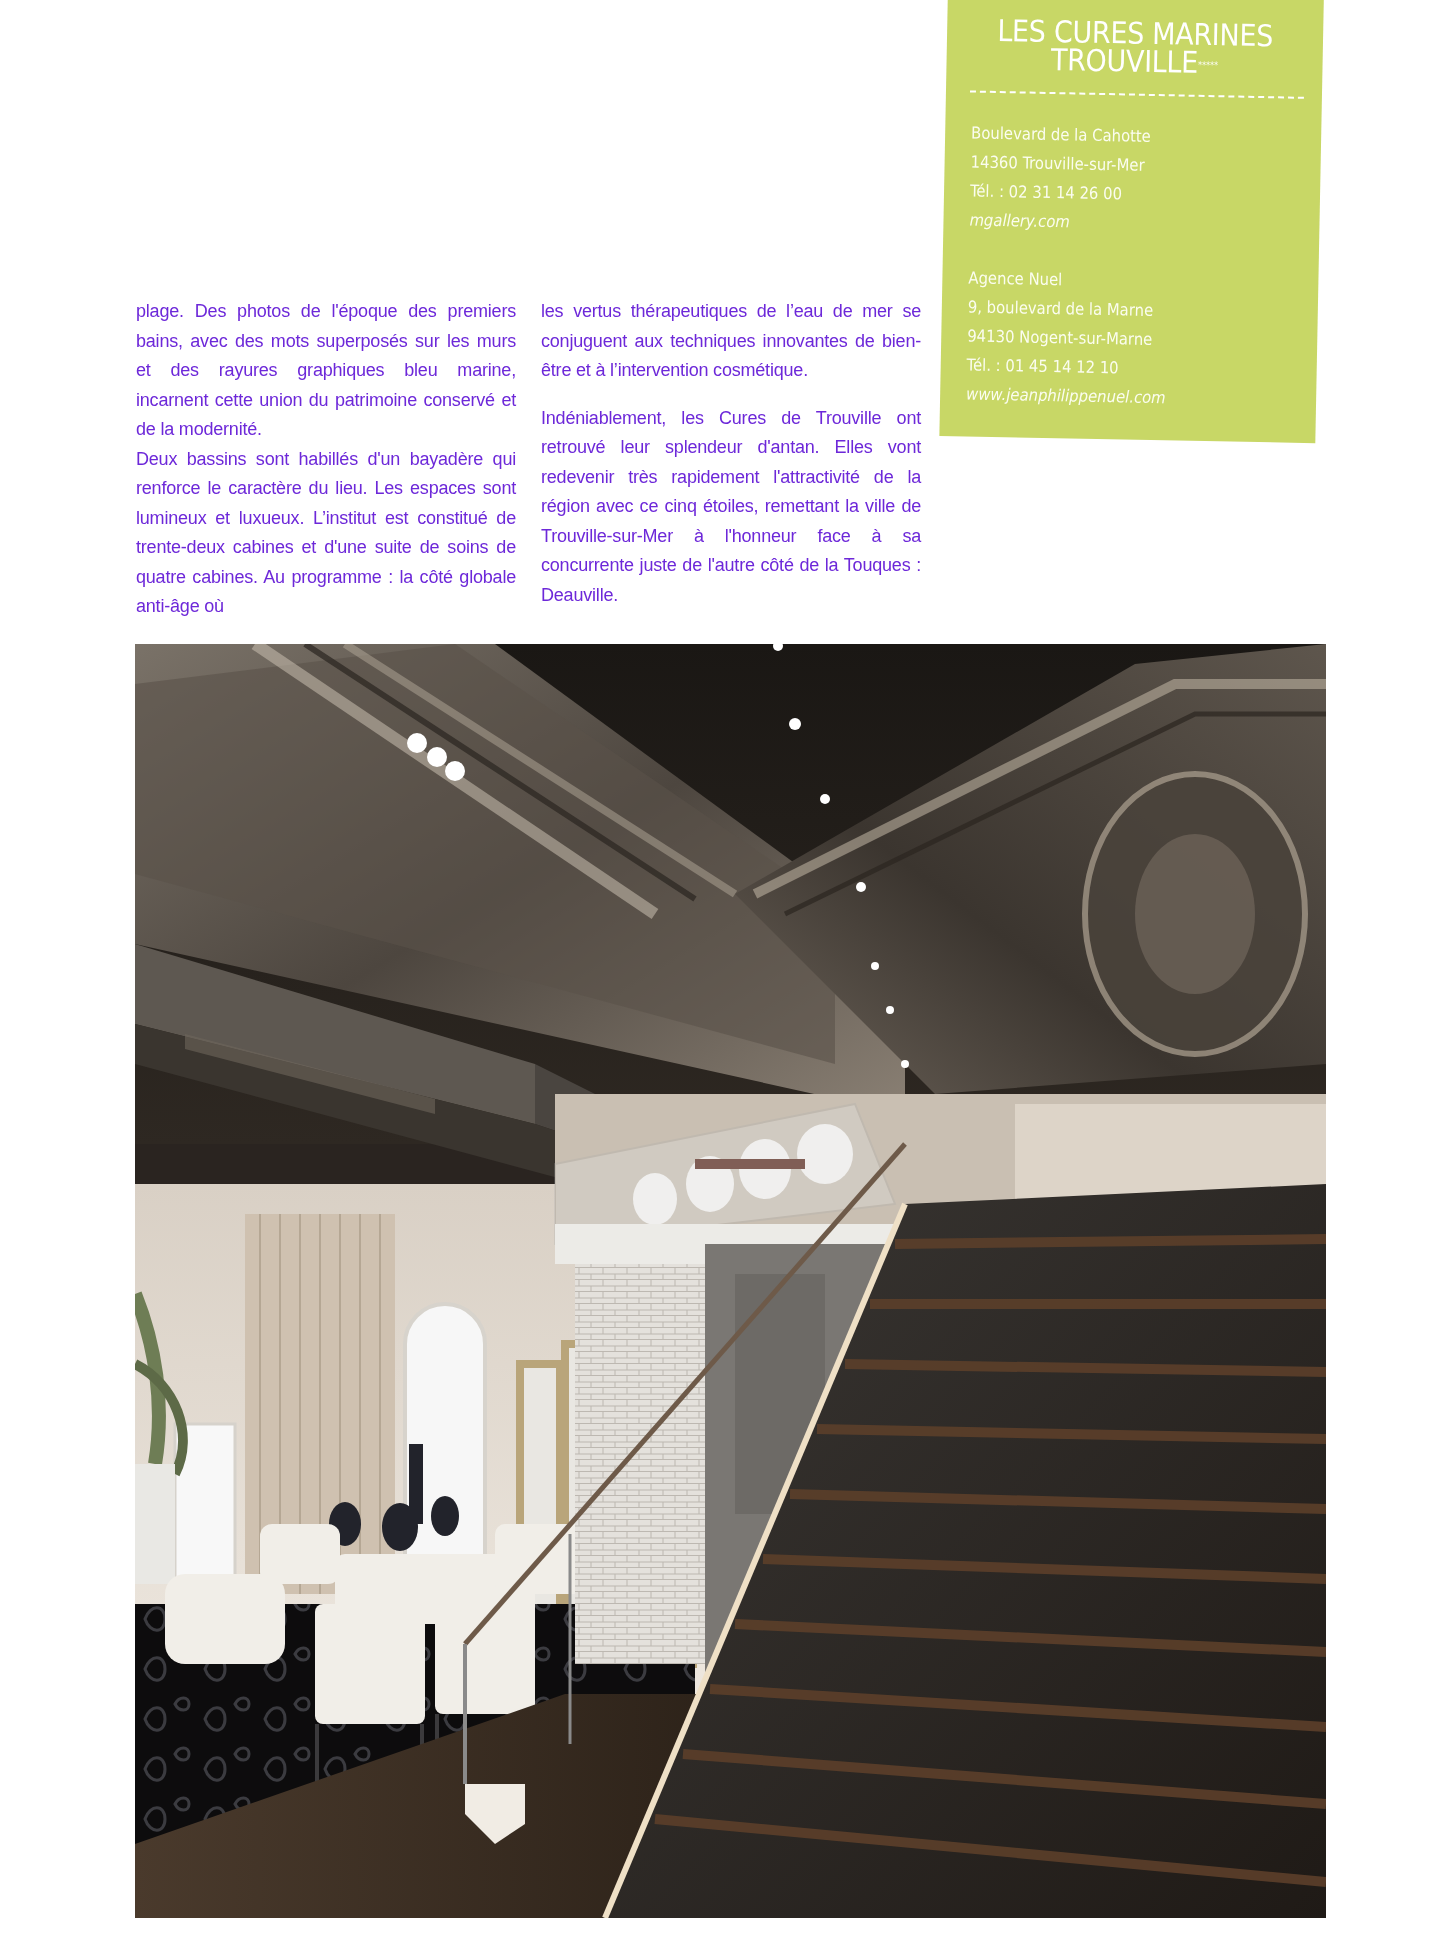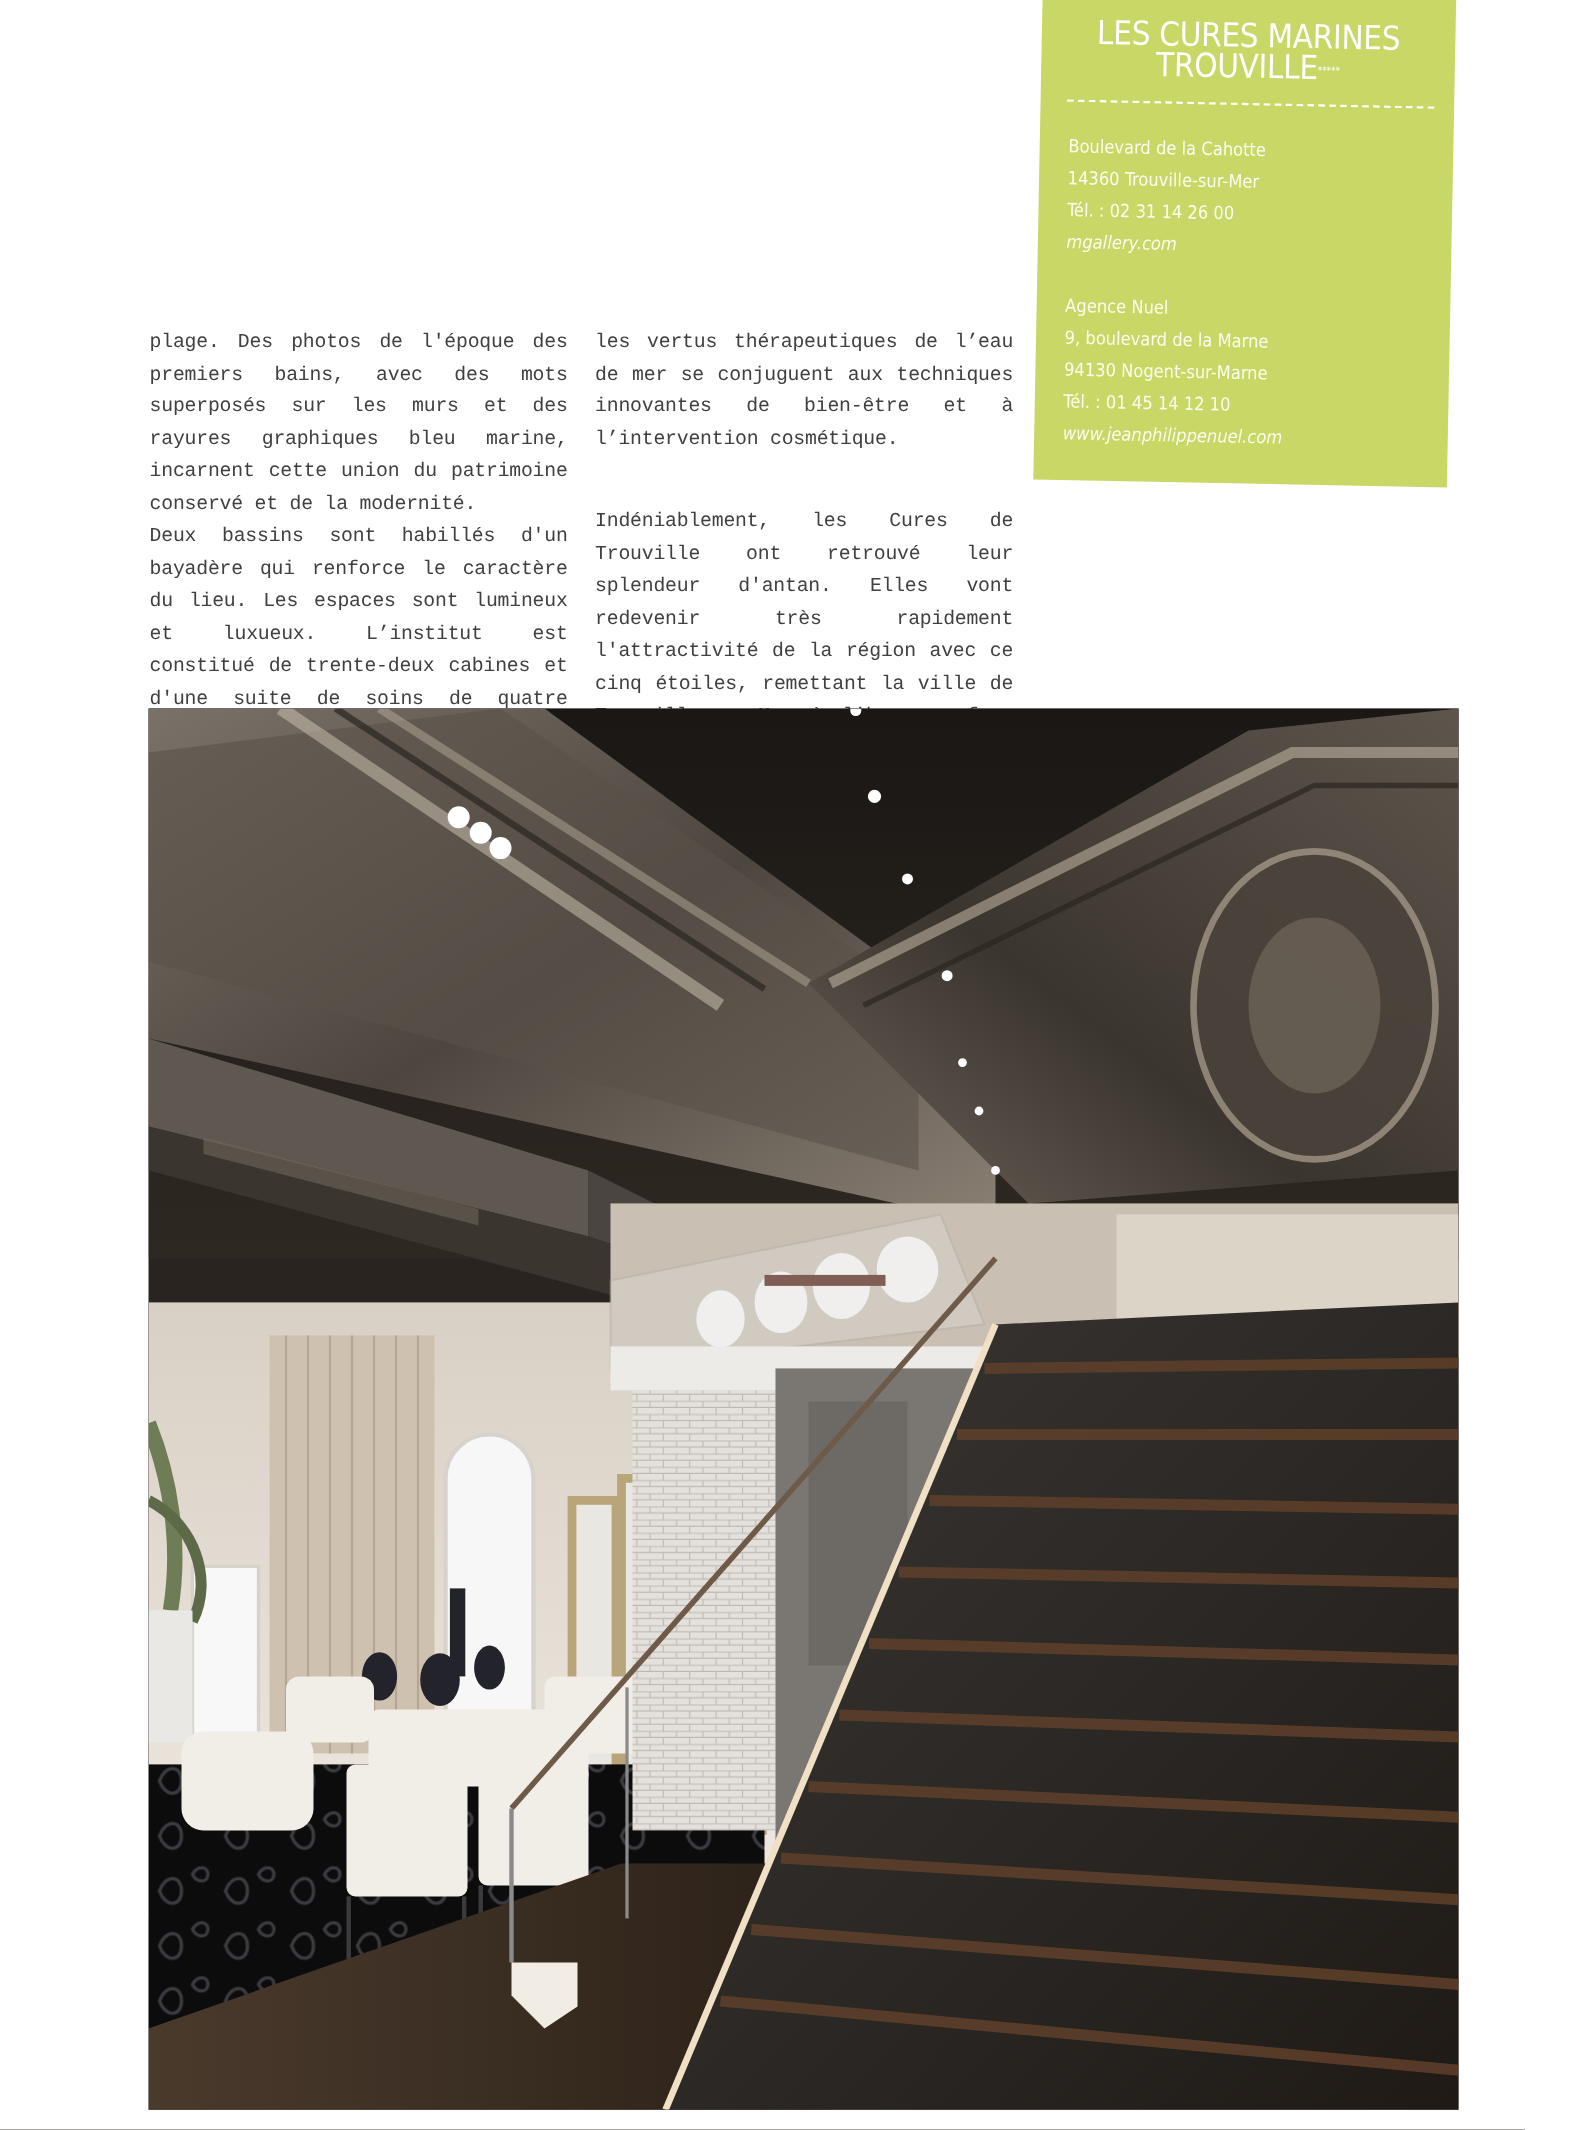--- a/index.html
+++ b/index.html
@@ -1,26 +1,26 @@
 <!DOCTYPE html>
 <html><head>
 <meta charset="utf-8">
 <style>
   html, body { margin:0; padding:0; }
   body {
     width:1440px; height:1936px; background:#ffffff; position:relative; overflow:hidden;
     font-family:"DejaVu Sans", "Liberation Sans", sans-serif;
   }
   .col {
-    position:absolute; width:380px; color:#404040;
-    font-family:Liberation Mono, monospace;
+    position:absolute; width:380px; color:#6d28d9;
+    font-family:Liberation Sans, sans-serif;
     font-size:18px; line-height:29.5px; text-align:justify; letter-spacing:-0.2px;
   }
   .col p { margin:0; }
-  .col p.gap { margin-top:45px; }
+  .col p.gap { margin-top:18px; }
   #col-left { left:136px; top:297px; }
   #col-right { left:541px; top:297px; }
 
   
   #info-box {
     position:absolute; left:948px; top:-14px; width:376px; height:450px;
     background:#c8d766; transform:rotate(1.1deg); transform-origin:0 0;
   }
   #info-box .title {
     position:absolute; left:0; right:0; top:30px; text-align:center; color:#ffffff;

